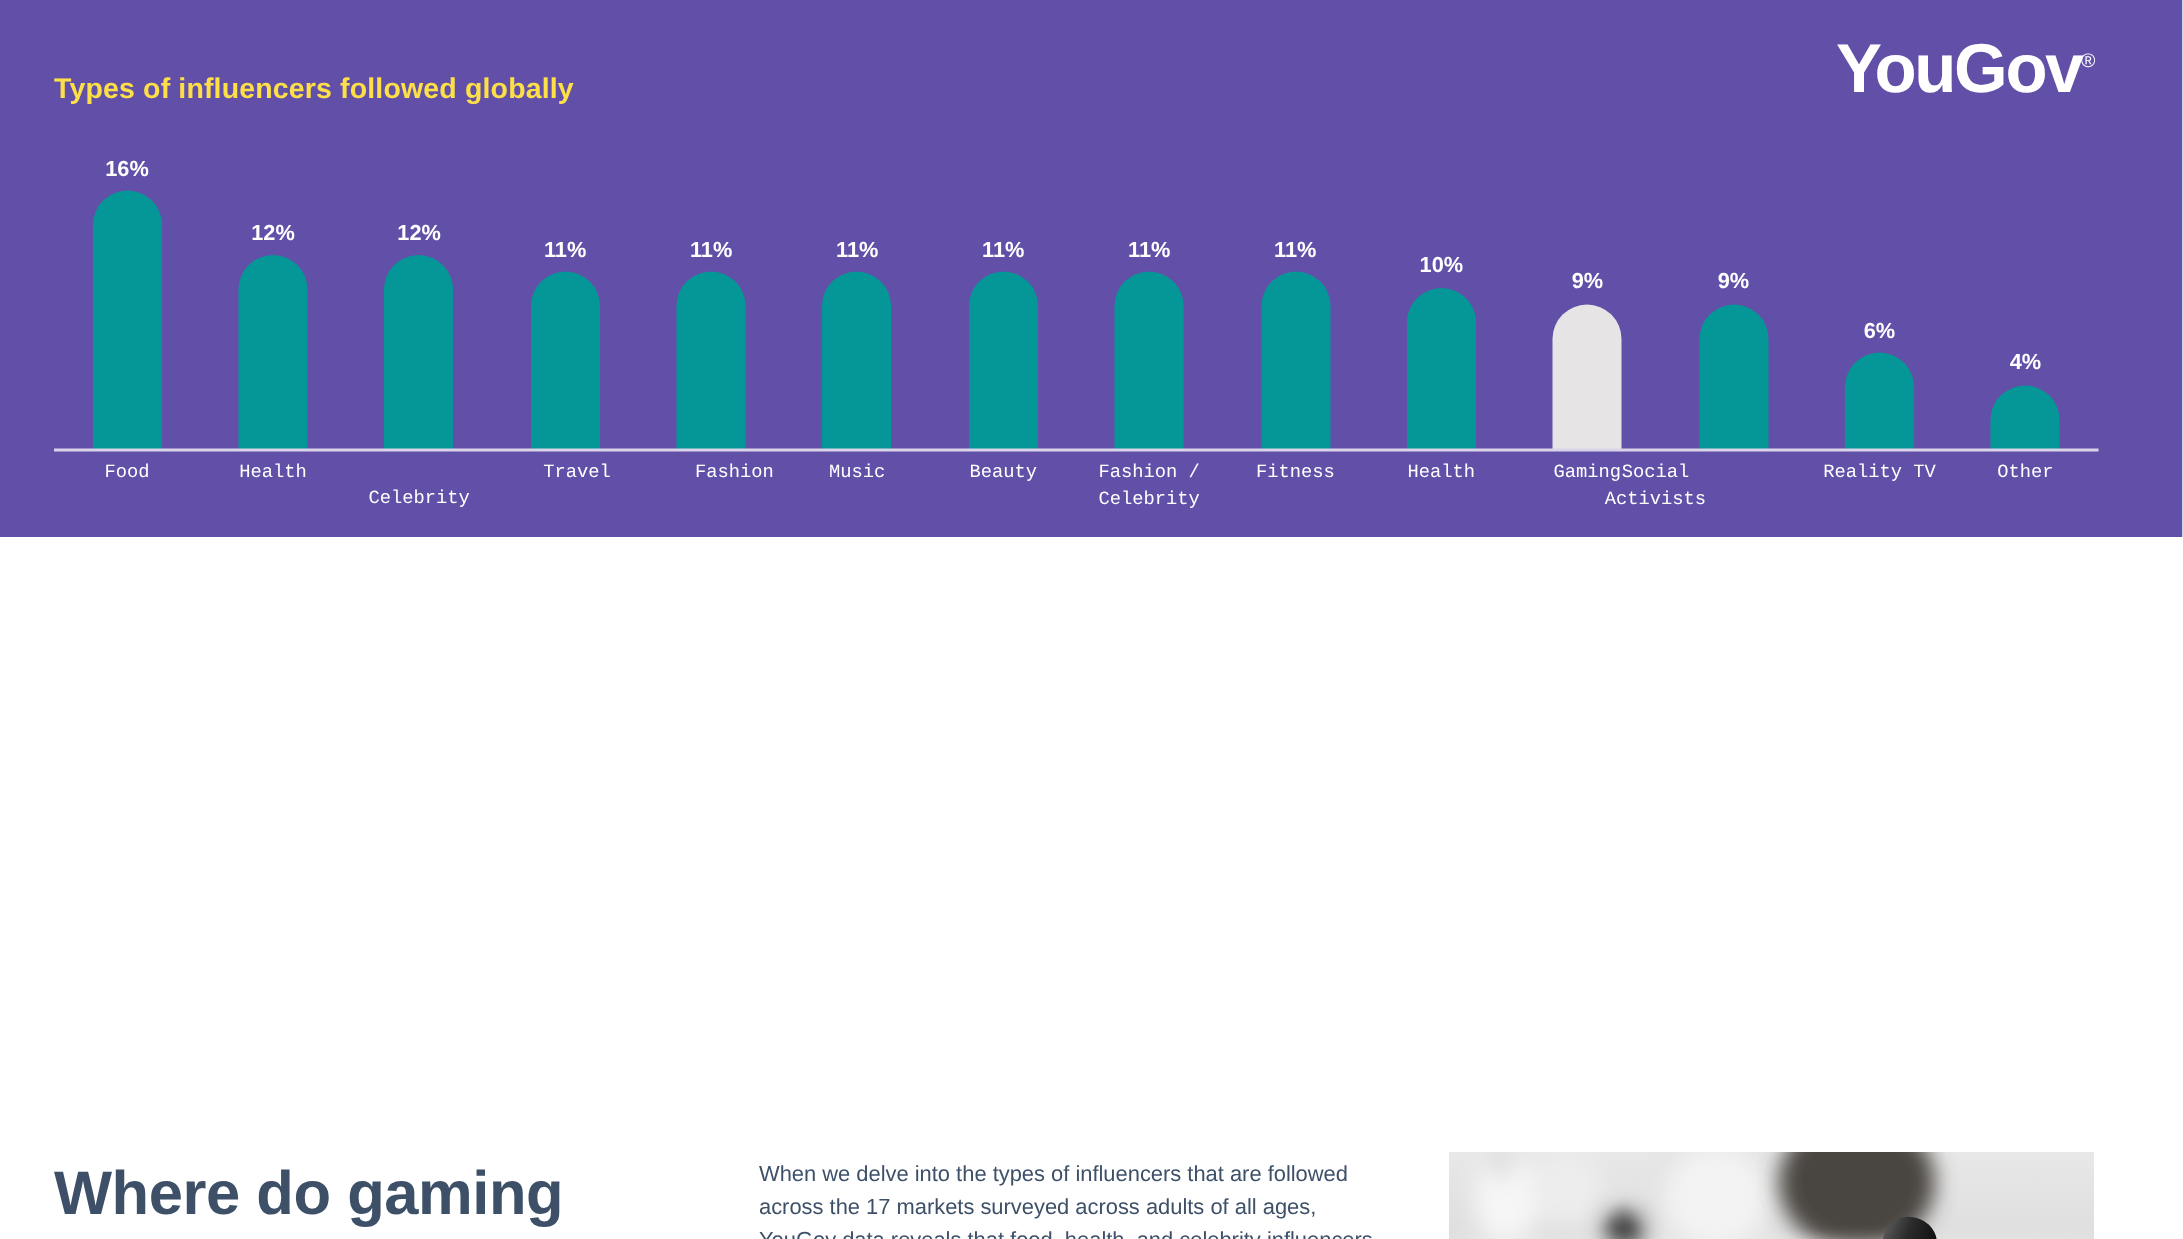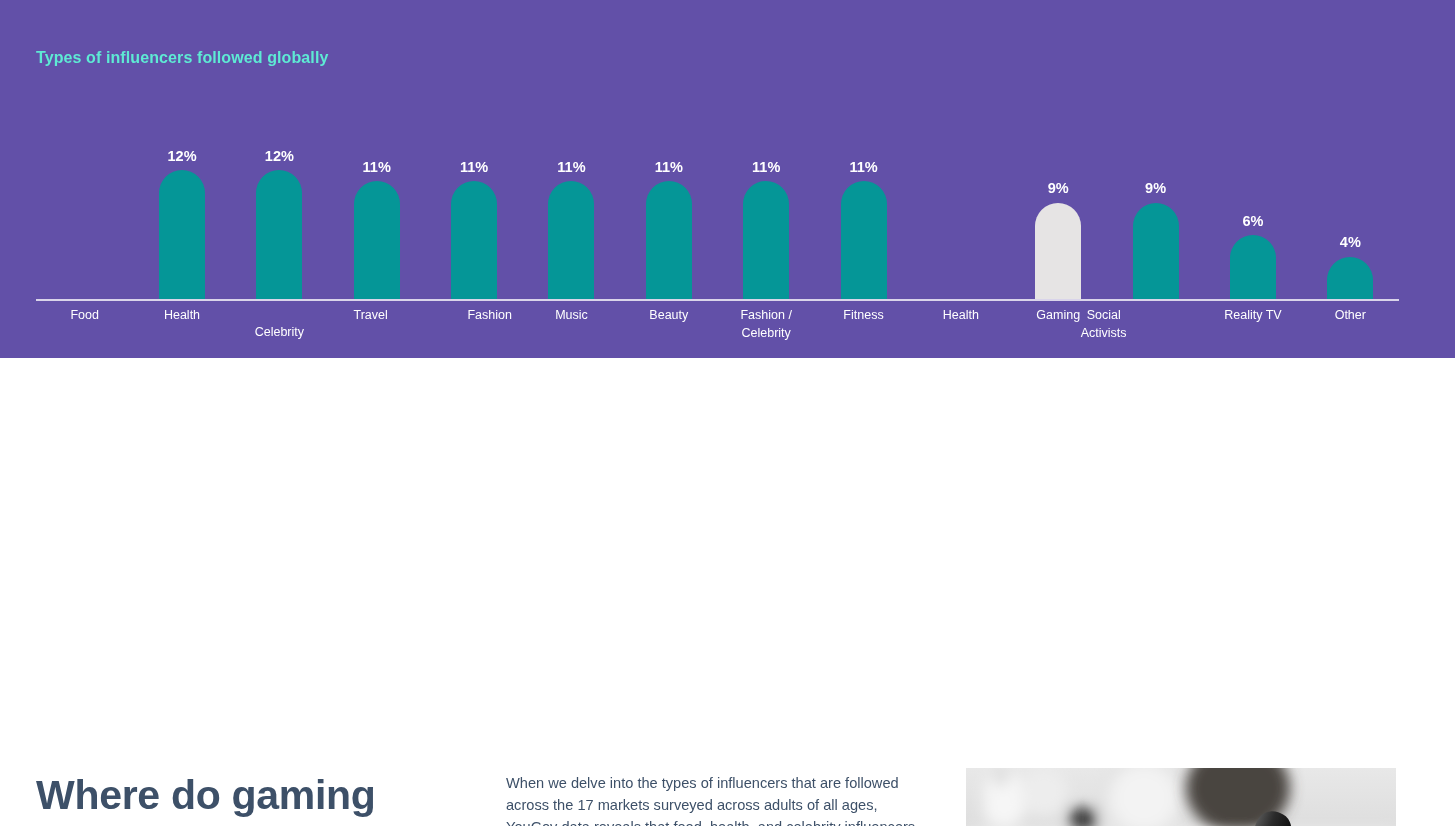--- a/index.html
+++ b/index.html
@@ -14,23 +14,23 @@
   #chart-band {
     position:relative;
     width:1455px;
     height:358px;
     background:#6250A8;
     overflow:hidden;
   }
   #chart-title {
     position:absolute;
     left:36px; top:49px;
-    font-size:16px;
+    font-size:19px;
     font-weight:bold;
-    color:#5eead4;
+    color:#fde047;
     letter-spacing:.1px;
   }
   #brand-logo {
     position:absolute;
     right:58px; top:22px;
     font-size:46px;
     font-weight:bold;
     color:#ffffff;
     letter-spacing:-1.6px;
     line-height:1;
@@ -100,20 +100,21 @@
     height:50px;
   }
   .x-label {
     position:absolute;
     top:0;
     width:97.3px;
     text-align:center;
     font-size:12.5px;
     color:#ffffff;
     line-height:18px;
+    font-family:Liberation Mono, monospace;
   }
 
   
   #lower {
     position:relative;
     width:1455px;
     height:468px;
     background:#ffffff;
   }
   #headline {
@@ -143,22 +144,29 @@
   }
   #photo svg { display:block; }
 </style>
 </head>
 <body>
 
 <div id="chart-band">
 
   <div id="chart-title">Types of influencers followed globally</div>
 
+  <div id="brand-logo"><span>YouGov</span><span class="reg">®</span></div>
 
   <div id="plot">
+      <div class="bar-col" style="left: 0px; width: 97.3571px;">
+        <div class="bar-wrap">
+          <div class="bar-value">16%</div>
+          <div class="bar-shape" style="height: 173px;"></div>
+        </div>
+      </div>
       <div class="bar-col" style="left: 97.3571px; width: 97.3571px;">
         <div class="bar-wrap">
           <div class="bar-value">12%</div>
           <div class="bar-shape" style="height: 129.75px;"></div>
         </div>
       </div>
       <div class="bar-col" style="left: 194.714px; width: 97.3571px;">
         <div class="bar-wrap">
           <div class="bar-value">12%</div>
           <div class="bar-shape" style="height: 129.75px;"></div>
@@ -191,20 +199,26 @@
       <div class="bar-col" style="left: 681.5px; width: 97.3571px;">
         <div class="bar-wrap">
           <div class="bar-value">11%</div>
           <div class="bar-shape" style="height: 118.938px;"></div>
         </div>
       </div>
       <div class="bar-col" style="left: 778.857px; width: 97.3571px;">
         <div class="bar-wrap">
           <div class="bar-value">11%</div>
           <div class="bar-shape" style="height: 118.938px;"></div>
+        </div>
+      </div>
+      <div class="bar-col" style="left: 876.214px; width: 97.3571px;">
+        <div class="bar-wrap">
+          <div class="bar-value">10%</div>
+          <div class="bar-shape" style="height: 108.125px;"></div>
         </div>
       </div>
       <div class="bar-col" style="left: 973.571px; width: 97.3571px;">
         <div class="bar-wrap">
           <div class="bar-value">9%</div>
           <div class="bar-shape highlight" style="height: 97.3125px;"></div>
         </div>
       </div>
       <div class="bar-col" style="left: 1070.93px; width: 97.3571px;">
         <div class="bar-wrap">
@@ -231,21 +245,21 @@
   <div id="xaxis">
       <div class="x-label" style="left: 0px; width: 97.3571px;">
         <div>Food</div>
       </div>
       <div class="x-label" style="left: 97.3571px; width: 97.3571px;">
         <div>Health</div>
       </div>
       <div class="x-label" style="left: 194.714px; width: 97.3571px; margin-top: 17px;">
         <div>Celebrity</div>
       </div>
-      <div class="x-label" style="left: 286px; width: 97.3571px;">
+      <div class="x-label" style="left: 300px; width: 97.3571px;">
         <div>Travel</div>
       </div>
       <div class="x-label" style="left: 405px; width: 97.3571px;">
         <div>Fashion</div>
       </div>
       <div class="x-label" style="left: 486.786px; width: 97.3571px;">
         <div>Music</div>
       </div>
       <div class="x-label" style="left: 584.143px; width: 97.3571px;">
         <div>Beauty</div>

